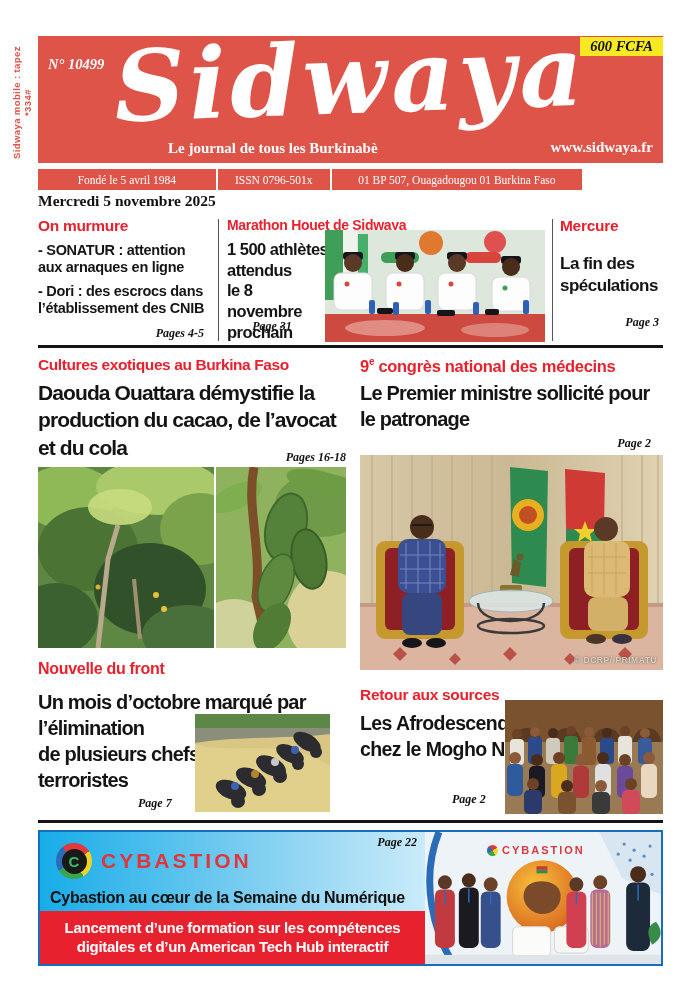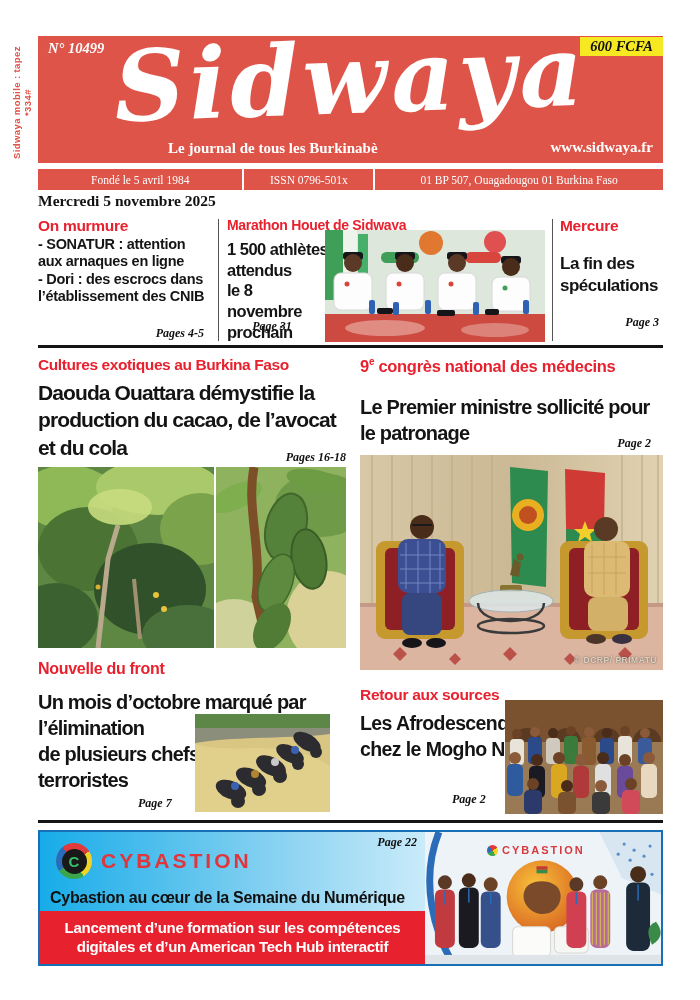--- a/index.html
+++ b/index.html
@@ -13,53 +13,53 @@
   .pgref{font-family:"Liberation Serif","DejaVu Serif",serif;font-style:italic;font-weight:bold;font-size:12px;color:#111}
   .ph{position:absolute;overflow:hidden}
   .ph svg{display:block;width:100%;height:100%}
   .vline{position:absolute;width:1px;background:#555}
   .hline{position:absolute;height:3px;background:#141414}
 
   
   #vert{position:absolute;left:11px;top:40px;height:126px;writing-mode:vertical-rl;transform:rotate(180deg);
         font-size:9.5px;font-weight:bold;color:#DE5449;letter-spacing:.4px;text-align:center}
   #masthead{left:38px;top:36px;width:625px;height:127px;background:#DE5449}
-  #issue{left:10px;top:4px;color:#fff;font-style:italic;font-weight:bold;font-size:14.5px}
+  #issue{left:10px;top:20px;color:#fff;font-style:italic;font-weight:bold;font-size:14.5px}
   #price{right:0;top:1px;background:#F6E821;color:#111;font-style:italic;font-weight:bold;font-size:14.5px;padding:1px 10px}
   #logo{left:0;right:0;top:-16px;text-align:center;color:#fff;font-family:"DejaVu Serif","Liberation Serif",serif;
         font-style:italic;font-weight:bold;font-size:98px;letter-spacing:4px;transform:rotate(-2deg);line-height:1.2}
   #tagline{left:130px;bottom:6px;color:#fff;font-weight:bold;font-size:15px}
   #website{right:10px;bottom:7px;color:#fff;font-weight:bold;font-size:15px}
-  #strip{left:38px;top:169px;width:625px;height:21px;background:#DE5449;display:flex;color:#fff}
+  #strip{left:38px;top:169px;width:544px;height:21px;background:#DE5449;display:flex;color:#fff}
   .cell{display:flex;align-items:center;justify-content:center;font-size:11.5px;
         font-family:"Liberation Serif","DejaVu Serif",serif}
   .cell+.cell{border-left:2px solid #fff}
   #date{left:38px;top:192px;font-weight:bold;font-size:15.5px;color:#111}
 
   
   #t1{left:38px;top:217px;width:172px;height:126px}
-  .t-item{margin-top:1px;font-size:14.5px;font-weight:bold;line-height:1.18;letter-spacing:-.3px}
+  .t-item{margin-top:7px;font-size:14.5px;font-weight:bold;line-height:1.18;letter-spacing:-.3px}
   #t1 .pgref{position:absolute;right:6px;bottom:2px}
   #t2{left:227px;top:217px;width:318px;height:126px}
   #t2 .kicker{font-size:14px}
   .m-hl{width:102px;margin-top:6px;font-size:16.5px;letter-spacing:-.5px;line-height:1.25}
   #t2 .pgref{position:absolute;left:0;top:102px;width:90px;text-align:center}
   #t3{left:560px;top:217px;width:103px;height:126px}
   .me-hl{margin-top:18px;font-size:17px;letter-spacing:-.5px;line-height:1.3}
   #t3 .pgref{position:absolute;right:4px;top:98px}
 
   
   #cultures{left:38px;top:356px;width:308px;height:294px}
   #cultures .kicker{font-size:15.5px;letter-spacing:-.4px}
   .c-hl{margin-top:5px;font-size:21px;letter-spacing:-.9px;line-height:1.3}
   #cultures .pgref{position:absolute;right:0;top:94px}
   #congres{left:360px;top:356px;width:303px;height:316px}
   #congres .kicker{font-size:16.5px}
   #congres sup{font-size:10px}
-  .g-hl{margin-top:18px;font-size:20px;letter-spacing:-.8px;line-height:1.32}
+  .g-hl{margin-top:4px;font-size:20px;letter-spacing:-.8px;line-height:1.32}
   #congres .pgref{position:absolute;right:12px;top:80px}
   .credit{position:absolute;right:6px;bottom:5px;font-size:8.5px;font-weight:bold;color:#d8d2c6;
           text-shadow:0 0 2px rgba(60,40,30,.8);letter-spacing:.5px}
   #front{left:38px;top:660px;width:308px;height:158px}
   #front .kicker{font-size:16px}
   .f-hl{margin-top:11px;font-size:20px;letter-spacing:-.8px;line-height:1.3}
   #front .pgref{position:absolute;left:100px;top:136px}
   #retour{left:360px;top:686px;width:303px;height:130px}
   .r-hl{margin-top:7px;font-size:19.5px;letter-spacing:-.6px;line-height:1.32}
   #retour .pgref{position:absolute;left:92px;top:106px}

